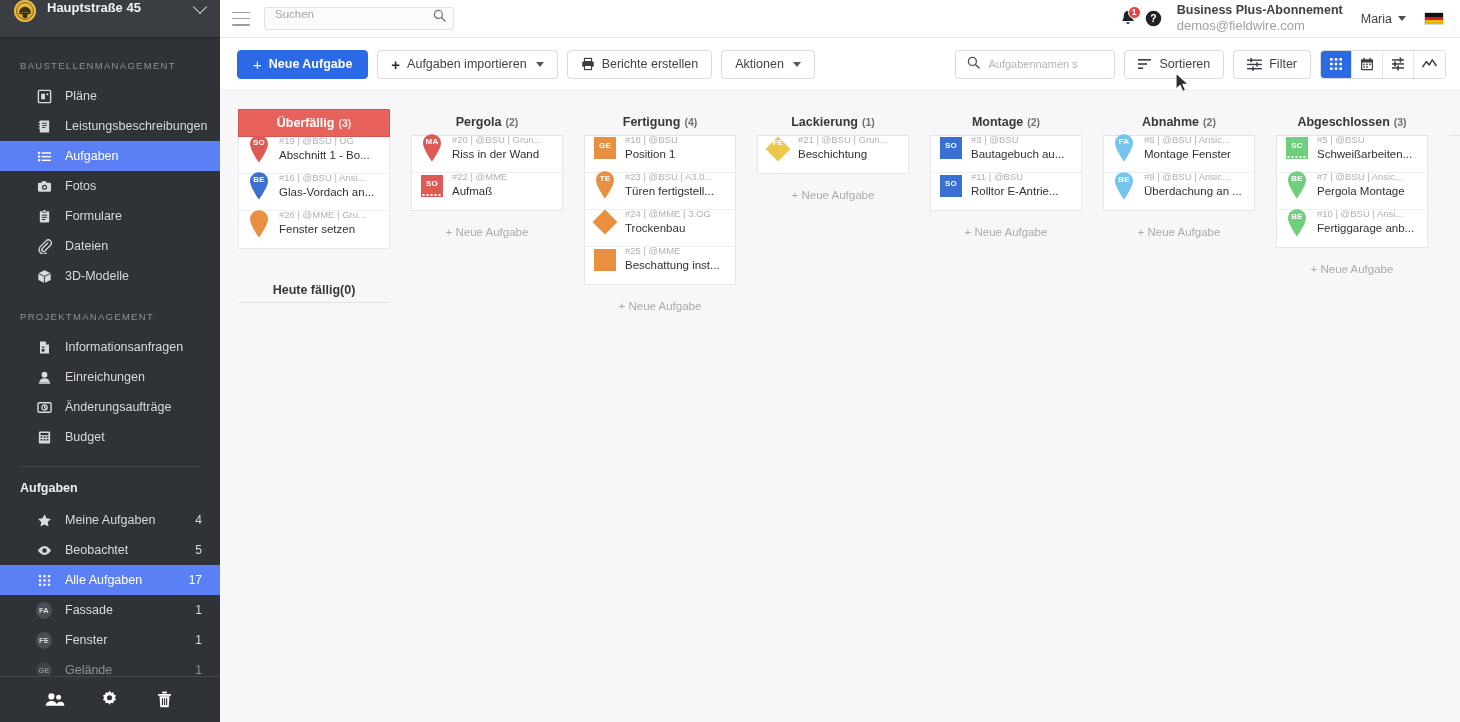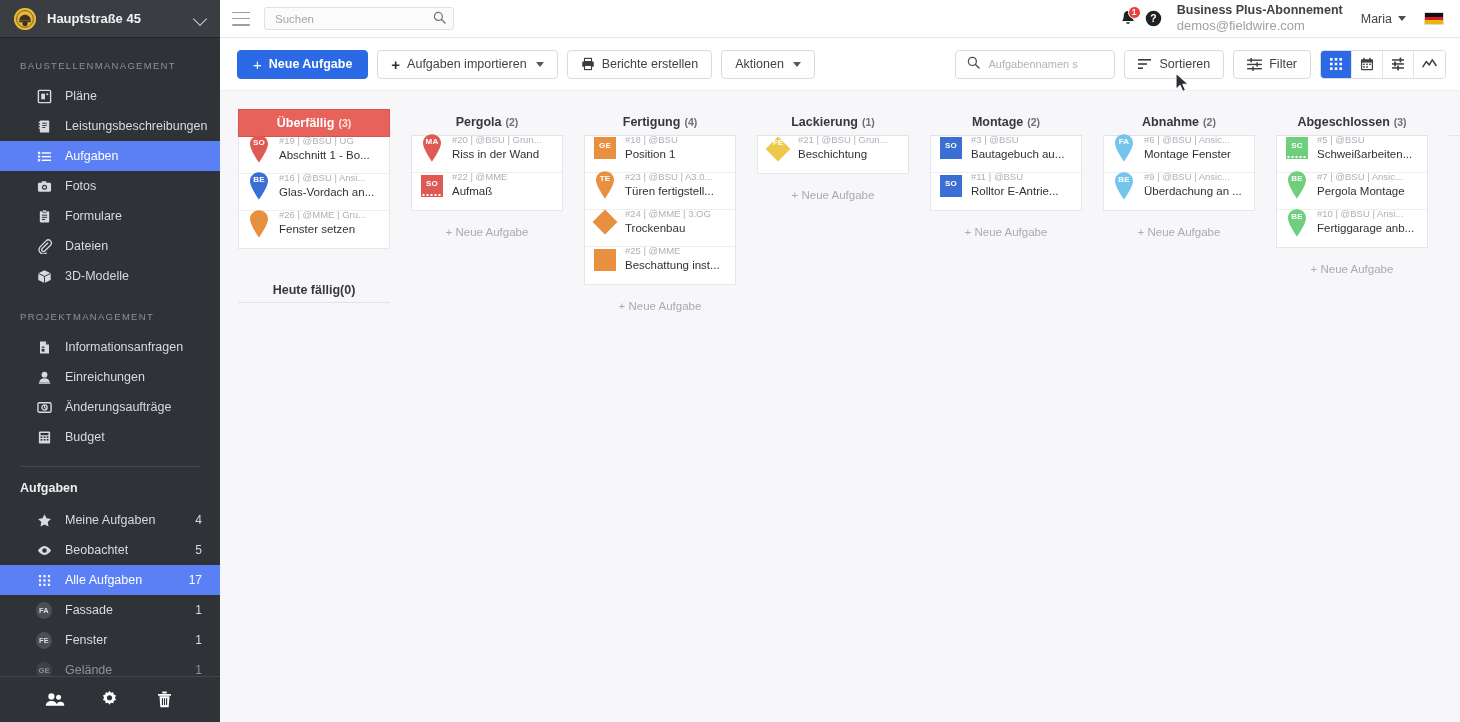--- a/index.html
+++ b/index.html
@@ -15,21 +15,21 @@
   .sidebar {
     width: 220px; height: 722px;
     background: #2f3236;
     display: flex; flex-direction: column;
     flex: 0 0 220px;
     position: relative;
   }
   .project-header {
     height: 38px; flex: 0 0 38px;
     background: #3a3e43;
-    display: flex; align-items: center;
+    display: flex; align-items: flex-start;
     padding: 0 12px 0 14px;
     border-bottom: 1px solid #24262a;
   }
   .project-avatar {
     width: 22px; height: 22px; border-radius: 50%;
     background: #e8b73a;
     flex: 0 0 22px;
     display: flex; align-items: center; justify-content: center;
     position: relative; overflow: hidden;
   }
@@ -97,21 +97,21 @@
   .topbar {
     height: 38px; flex: 0 0 38px; background: #ffffff;
     border-bottom: 1px solid #e6e7ea;
     display: flex; align-items: center; padding: 0 16px 0 12px;
   }
   .hamburger { width: 18px; height: 14px; display: flex; flex-direction: column; justify-content: space-between; cursor: pointer; margin-right: 14px; }
   .hamburger i { display: block; height: 1.6px; background: #9a9da2; border-radius: 1px; }
 
   .topsearch {
     width: 190px; height: 23px; border: 1px solid #dfe1e5; border-radius: 3px;
-    display: flex; align-items: center; padding: 0 7px 0 10px; background: #fbfbfc;
+    display: flex; align-items: flex-start; padding: 0 7px 0 10px; background: #fbfbfc;
   }
   .topsearch input {
     flex: 1 1 auto; border: none; outline: none; background: transparent;
     font-size: 11.5px; color: #55585d; font-family: "Liberation Sans", sans-serif;
   }
   .topsearch input::placeholder { color: #a3a6ab; }
 
   .topbar-right { margin-left: auto; display: flex; align-items: center; gap: 0; }
   .bell-wrap { position: relative; width: 26px; height: 24px; display:flex; align-items:center; justify-content:center; cursor:pointer; }
   .bell-badge {

